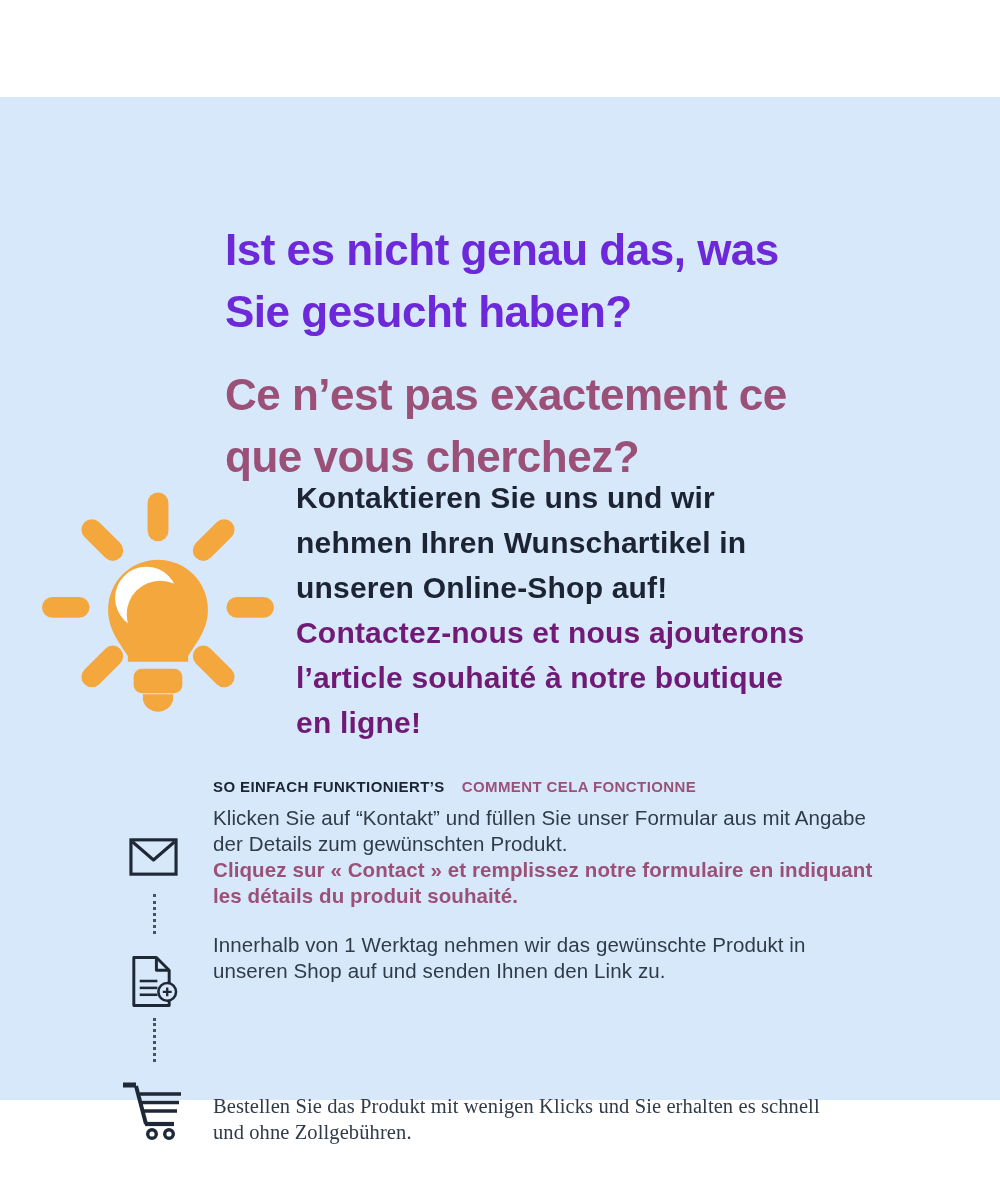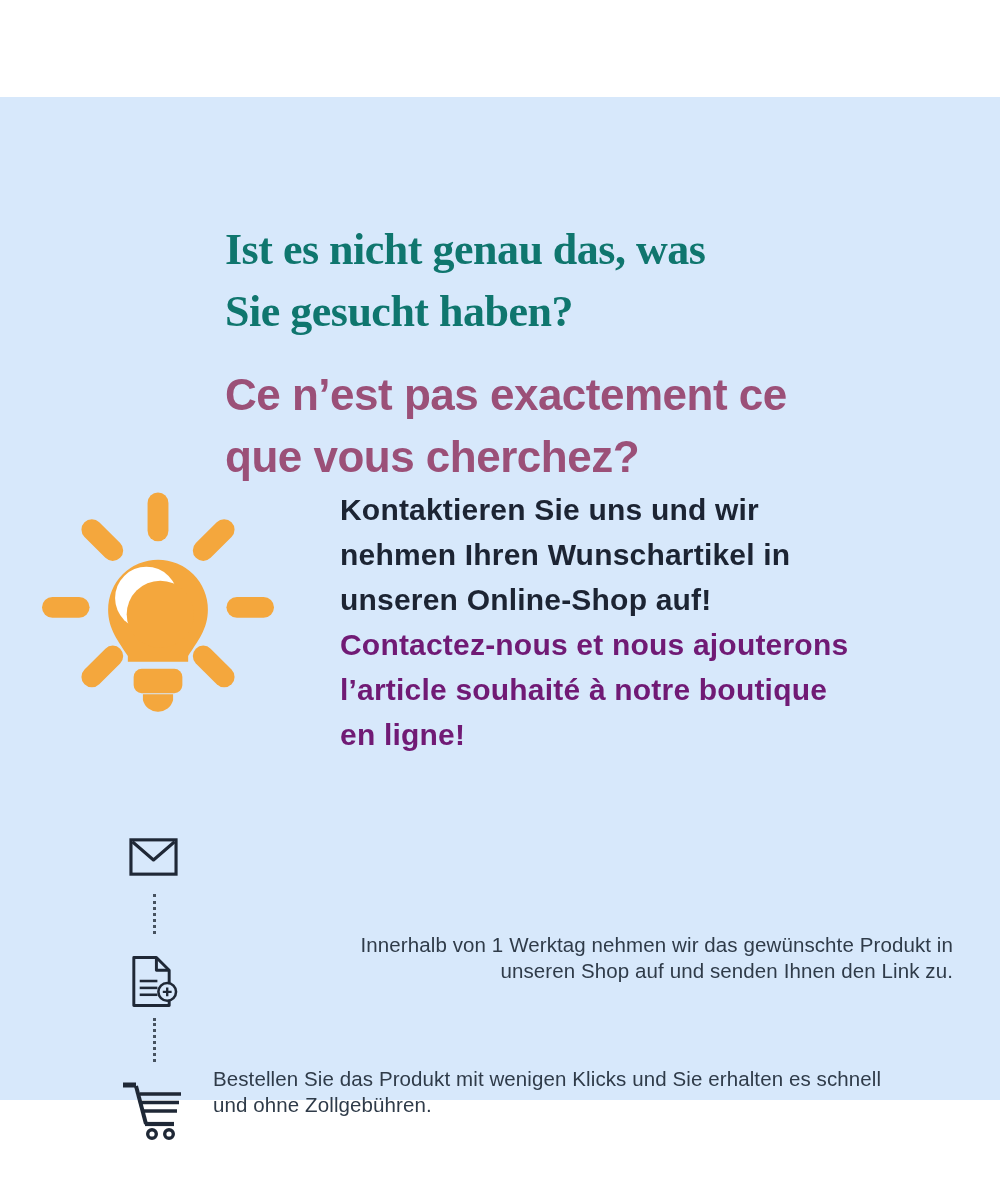--- a/index.html
+++ b/index.html
@@ -10,44 +10,44 @@
   }
   .panel{
     position:absolute;left:0;top:97px;width:1000px;height:1003px;
     background:#d7e8fb;
   }
   .pre{white-space:pre-line;margin:0;}
 
   
   .hero{position:absolute;left:225px;top:122px;width:720px;}
   .hero h1{margin:0;font-size:44px;line-height:62px;font-weight:700;letter-spacing:-0.5px;}
-  .hero .de{color:#0f766e;font-family:Liberation Serif, serif;}
+  .hero .de{color:#6d28d9;}
   .hero .fr{color:#9b5078;margin-top:21px;}
 
   
   .bulb{position:absolute;left:42px;top:392px;width:232px;height:232px;}
 
   
-  .intro{position:absolute;left:296px;top:390px;width:620px;margin-left:44px;}
+  .intro{position:absolute;left:296px;top:378px;width:620px;}
   .intro p{font-size:30px;line-height:45px;font-weight:700;letter-spacing:0.2px;}
   .intro .de{color:#1c2433;}
   .intro .fr{color:#701a75;}
 
   
   .how-label{position:absolute;left:213px;top:681px;display:flex;gap:17px;}
   .how-label span{font-size:15px;font-weight:700;letter-spacing:0.4px;}
   .how-label .de{color:#1c2433;}
   .how-label .fr{color:#9b5078;}
 
   
   .step{position:absolute;left:213px;width:740px;}
   .step p{font-size:20.5px;line-height:26px;letter-spacing:0.1px;}
   .step .de{color:#2f3b49;font-weight:400;}
   .step .fr{color:#9b5078;font-weight:700;}
-  .step1{top:708px;} .step2{top:835px;text-align:right;} .step3{top:969px;}
+  .step1{top:708px;} .step2{top:835px;} .step3{top:996px;font-family:Liberation Serif, serif;}
 
   
   .icon{position:absolute;}
   .icon-envelope{left:129px;top:740px;width:49px;height:40px;}
   .icon-doc{left:124px;top:857px;width:55px;height:56px;}
   .icon-cart{left:116px;top:981px;width:70px;height:62px;}
   .connector{position:absolute;left:153px;width:0;border-left:3px dotted #46525f;}
   .c1{top:797px;height:40px;}
   .c2{top:921px;height:44px;}
 </style>
@@ -89,20 +89,24 @@
 
   <div class="intro">
     <p class="de pre">Kontaktieren Sie uns und wir
 nehmen Ihren Wunschartikel in
 unseren Online-Shop auf!</p>
     <p class="fr pre">Contactez-nous et nous ajouterons
 l’article souhaité à notre boutique
 en ligne!</p>
   </div>
 
+  <div class="how-label">
+    <span class="de">SO EINFACH FUNKTIONIERT’S</span>
+    <span class="fr">COMMENT CELA FONCTIONNE</span>
+  </div>
 
   <div class="icon icon-envelope">
     <svg viewBox="0 0 50 40" width="49" height="40">
       <rect x="2" y="2.5" width="46" height="35" fill="none" stroke="#1f2836" stroke-width="3.2"></rect>
       <path d="M3.5 4.5 L25 23 L46.5 4.5" fill="none" stroke="#1f2836" stroke-width="3.2" stroke-linejoin="round"></path>
     </svg>
   </div>
   <div class="connector c1"></div>
 
   <div class="icon icon-doc">
@@ -129,20 +133,24 @@
         <path d="M25.5 24.5 H63" stroke-width="3.6"></path>
         <path d="M27 33 H61" stroke-width="3.6"></path>
         <path d="M29 46 H58" stroke-width="4.2"></path>
         <circle cx="36" cy="56" r="4.3" stroke-width="3.4"></circle>
         <circle cx="53" cy="56" r="4.3" stroke-width="3.4"></circle>
       </g>
     </svg>
   </div>
 
   <div class="step step1">
+    <p class="de pre">Klicken Sie auf “Kontakt” und füllen Sie unser Formular aus mit Angabe
+der Details zum gewünschten Produkt.</p>
+    <p class="fr pre">Cliquez sur « Contact » et remplissez notre formulaire en indiquant
+les détails du produit souhaité.</p>
   </div>
   <div class="step step2">
     <p class="de pre">Innerhalb von 1 Werktag nehmen wir das gewünschte Produkt in
 unseren Shop auf und senden Ihnen den Link zu.</p>
   </div>
   <div class="step step3">
     <p class="de pre">Bestellen Sie das Produkt mit wenigen Klicks und Sie erhalten es schnell
 und ohne Zollgebühren.</p>
   </div>
 

